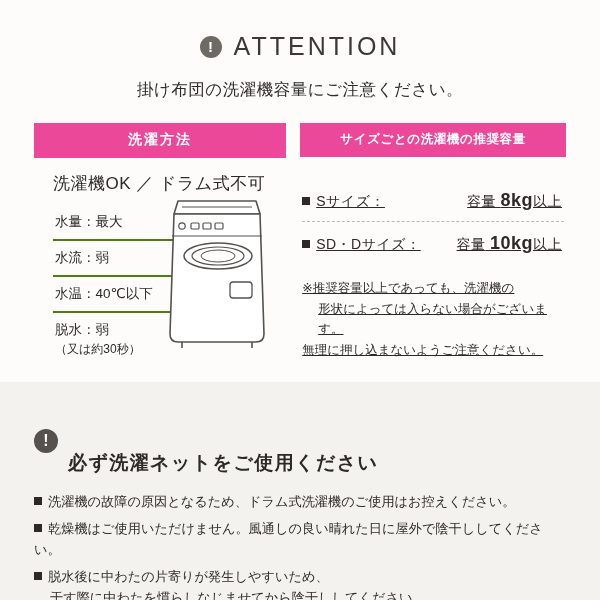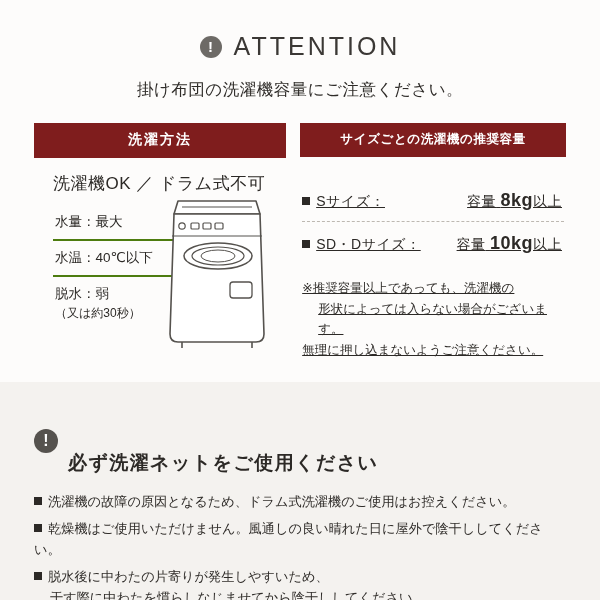--- a/index.html
+++ b/index.html
@@ -68,21 +68,21 @@
 
   
   .panels {
     display: flex;
     gap: 14px;
     margin-top: 22px;
   }
   .panel-left { width: 258px; }
   .panel-right { width: 272px; }
   .panel-head {
-    background: #7f1d1d;
+    background: #ec4899;
     color: #ffffff;
     font-size: 14px;
     letter-spacing: 2px;
     text-align: center;
     padding: 8px 0 9px 0;
     font-weight: bold;
   }
   .panel-head.small {
     font-size: 12.5px;
     letter-spacing: 0.6px;
@@ -229,20 +229,23 @@
 
       <div class="panel-left">
         <div class="panel-head">洗濯方法</div>
         <div class="left-body">
           <div class="ok-line">洗濯機OK ／ ドラム式不可</div>
 
           <div class="spec">
             <span>水量：最大</span>
           </div>
           <div class="spec">
+            <span>水流：弱</span>
+          </div>
+          <div class="spec">
             <span>水温：40℃以下</span>
           </div>
           <div class="spec noline">
             <span>脱水：弱</span>
             <span class="sub">（又は約30秒）</span>
           </div>
 
           <svg class="machine" viewBox="0 0 130 168">
 
             <path d="M26 17 L104 17 L108 30 L22 30 Z" fill="#ffffff" stroke="#55524e" stroke-width="1.6" stroke-linejoin="round"></path>

